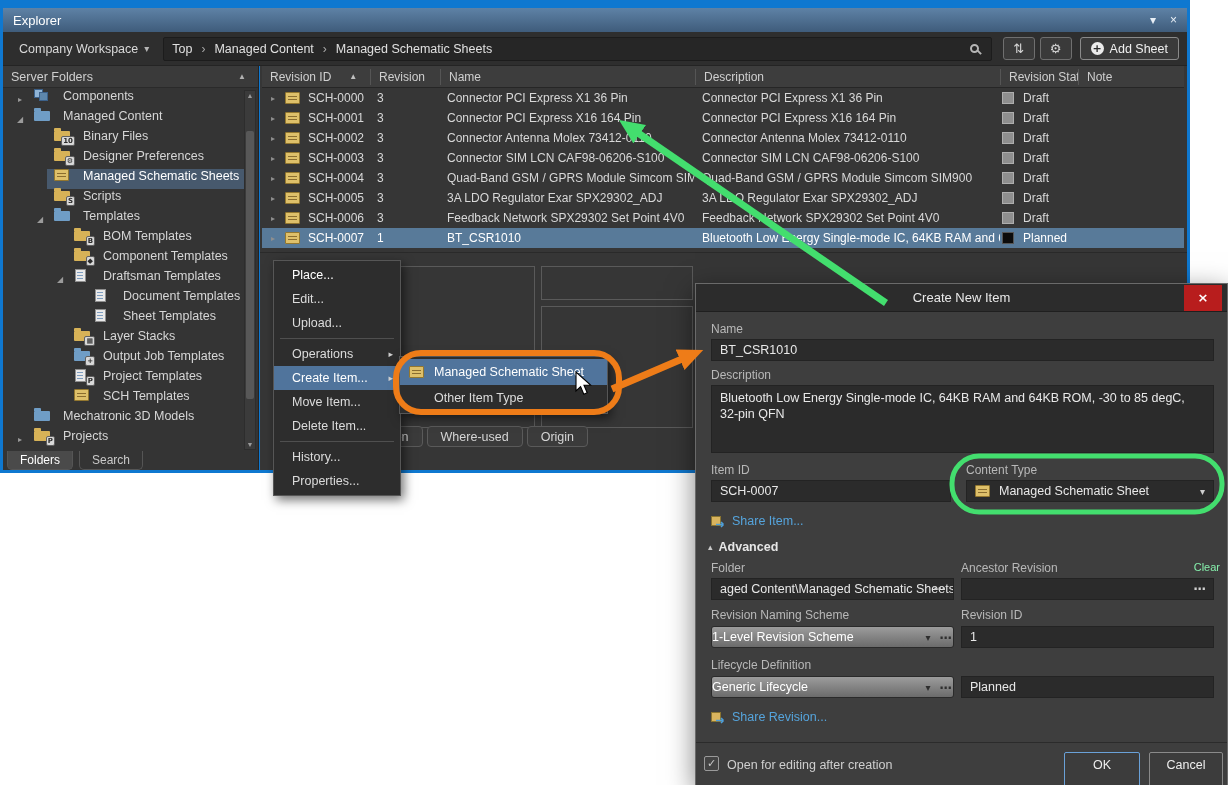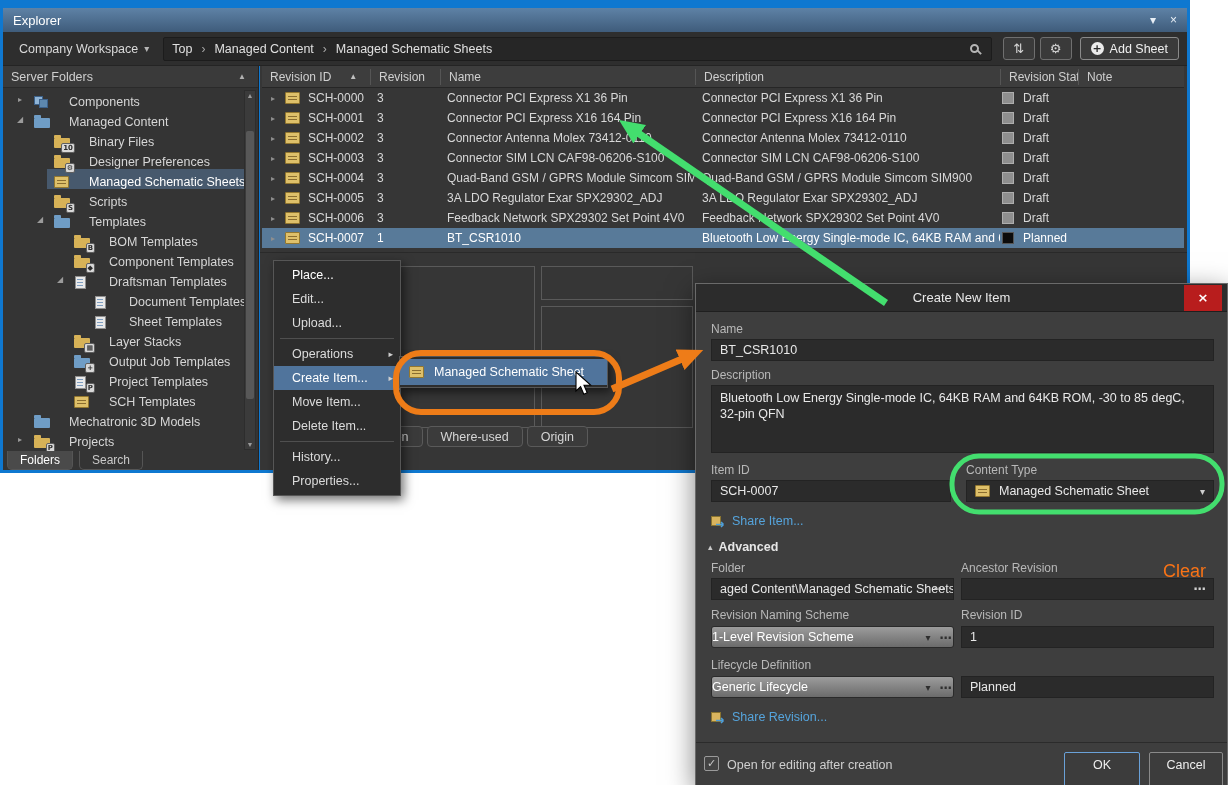--- a/index.html
+++ b/index.html
@@ -27,21 +27,21 @@
   .plus-ic{width:13px;height:13px;border-radius:50%;background:#ececec;color:#2a2a2a;font:bold 11px/13px "DejaVu Sans",sans-serif;text-align:center}
 
   
   .sidebar{position:absolute;left:3px;top:66px;width:256px;height:404px;background:#343434;border-right:1px solid #232323}
   .sb-head{height:22px;display:flex;align-items:center;padding:0 8px;color:#cfcfcf;font-size:12.5px;border-bottom:1px solid #2a2a2a;background:#3a3a3a}
   .sb-head .spacer{flex:1}
   .sb-head .col-ic{font-size:8px;color:#b0b0b0;margin-right:4px}
   .tree{position:absolute;left:0;top:23px;width:242px}
   .tree-item{display:flex;align-items:center;height:20px;color:#d6d6d6;font-size:12.5px;white-space:nowrap}
   .tw{width:14px;flex:none;text-align:center;color:#9b9b9b;font-size:8px}
-  .rowbody{display:flex;align-items:flex-end;gap:19px;padding:0 7px;height:20px}
+  .rowbody{display:flex;align-items:flex-start;gap:13px;padding:0 7px;height:20px}
   .tree-item.selected .rowbody{background:#47596d;color:#fff}
   .t-wrap{position:relative;flex:none;width:16px;height:13px}
   .fold{position:absolute;left:0;top:2px;width:16px;height:10px;border-radius:1px}
   .fold::before{content:"";position:absolute;left:0;top:-3px;width:7px;height:3px;border-radius:1px 1px 0 0;background:inherit}
   .fy{background:#d7b257}.fb{background:#6f9dc6}
   .sheeticon{position:absolute;left:0;top:0;width:15px;height:12px;background:#dec06a;border:1px solid #93772f;border-radius:1px}
   .sheeticon::before{content:"";position:absolute;left:-3px;top:2px;width:15px;height:11px;background:#c8a84e;border:1px solid #93772f;z-index:-1}
   .sheeticon::after{content:"";position:absolute;left:2px;top:3px;width:9px;height:1px;background:#8a6d2f;box-shadow:0 3px 0 #8a6d2f}
   .docic{position:absolute;left:1px;top:0;width:11px;height:13px;background:#e9e9e9;border:1px solid #8f8f8f}
   .docic::after{content:"";position:absolute;left:1px;top:2px;width:6px;height:1px;background:#7d9dc0;box-shadow:0 3px 0 #7d9dc0,0 6px 0 #7d9dc0}
@@ -103,21 +103,21 @@
   .area{position:absolute;background:#2b2b2b;border:1px solid #232323;color:#e8e8e8;font-size:12.5px;padding:4px 8px;line-height:16px}
   .dd{position:absolute;height:22px;background:#2b2b2b;border:1px solid #232323;color:#e8e8e8;font-size:12.5px;display:flex;align-items:center;gap:8px;padding:0 8px}
   .dd .t-wrap{width:16px;height:13px;position:relative;flex:none}
   .dd .caret{margin-left:auto;font-size:10px;color:#cfcfcf}
   .combo{position:absolute;height:22px;border:1px solid #2a2a2a;border-radius:3px;background:linear-gradient(#9c9c9c,#6b6b6b);color:#fff;font-size:12.5px;display:flex;align-items:center;padding:0 0}
   .combo .caret{margin-left:auto;font-size:10px;color:#2e2e2e}
   .combo .dots{margin-left:9px;color:#2e2e2e;font-weight:bold;letter-spacing:1px}
   .link{position:absolute;color:#55a4dc;font-size:12.5px;display:flex;align-items:center;gap:6px;white-space:nowrap}
   .adv{position:absolute;color:#e6e6e6;font-weight:bold;font-size:12.5px;display:flex;align-items:center;gap:6px}
   .adv .mk{font-size:9px;color:#c9c9c9}
-  .clear-link{position:absolute;right:21px;color:#f97316;font-size:18px}
+  .clear-link{position:absolute;right:7px;color:#86efac;font-size:11px}
   .dlg-footer{position:absolute;left:0;top:458px;width:100%;height:44px;border-top:1px solid #2b2b2b;background:#3e3e3e}
   .cb{position:absolute;left:8px;top:13px;width:15px;height:15px;background:#434343;border:1px solid #9a9a9a;border-radius:2px;color:#c9c9c9;font:11px/13px "DejaVu Sans",sans-serif;text-align:center}
   .cb-label{position:absolute;left:31px;top:15px;color:#cfcfcf;font-size:12.5px}
   .dbtn{position:absolute;top:9px;height:42px;background:#3c3c3c;border-radius:2px;color:#eee;font-size:12.5px;text-align:center;line-height:24px}
   .dbtn.ok{left:368px;width:76px;border:1px solid #6aa1d8}
   .dbtn.cancel{left:453px;width:74px;border:1px solid #8a8a8a}
 
   
   #annot{position:absolute;left:0;top:0;z-index:60;pointer-events:none}
 </style>
@@ -536,20 +536,24 @@
       <div class="msep"></div>
       <div class="mi"><span>History...</span></div>
       <div class="mi"><span>Properties...</span></div>
     </div>
   <div class="menu" id="submenu">
       <div class="mi hl">
         <span class="t-wrap">
           <span class="sheeticon"></span>
         </span>
         <span>Managed Schematic Sheet</span>
+      </div>
+      <div class="mi">
+        <span class="t-wrap"></span>
+        <span>Other Item Type</span>
       </div>
     </div>
 
   <div class="dialog">
     <div class="dlg-title">
       <span class="tt">Create New Item</span>
     </div>
     <div class="dlg-close"><span>×</span></div>
 
     <div class="lbl" style="left:15px;top:38px">Name</div>

